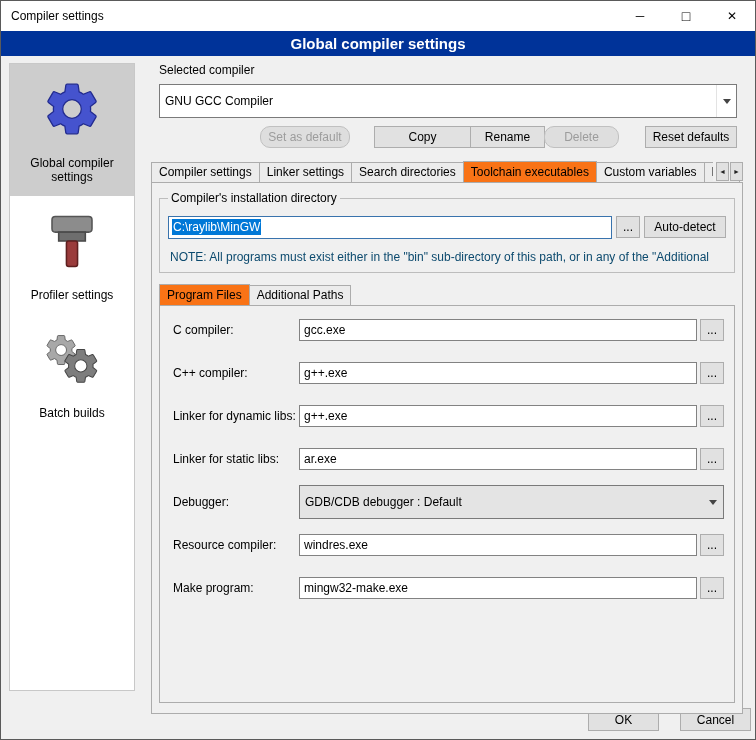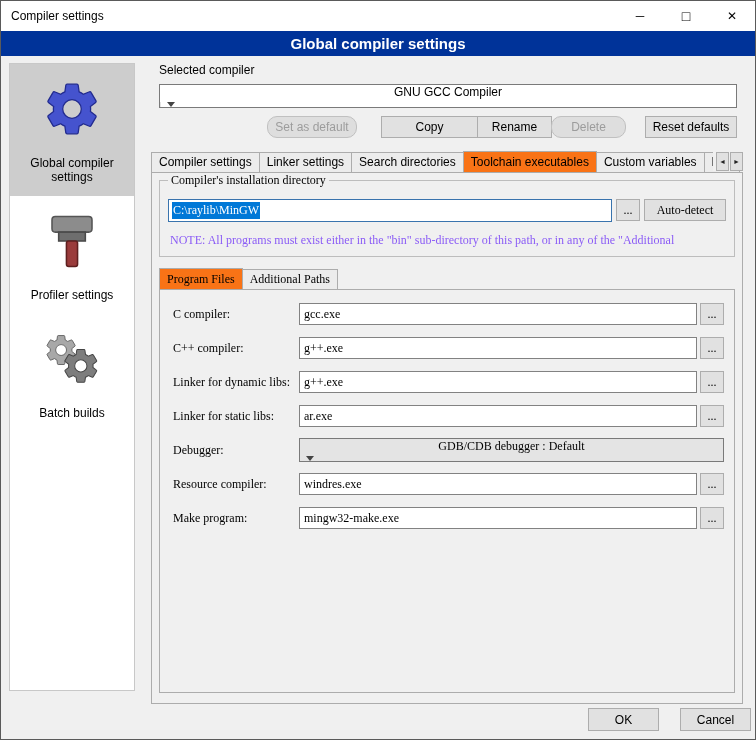--- a/index.html
+++ b/index.html
@@ -42,22 +42,22 @@
     background:#fff; border:1px solid #c8c8c8; overflow:hidden;
   }
   .side-item { text-align:center; padding:10px 3px 12px; }
   .side-item.selected { background:#CDCDCD; }
   .icon-wrap { height:70px; display:flex; align-items:center; justify-content:center; }
   .side-label { margin-top:12px; font-size:12px; line-height:14px; }
   
   .main { position:absolute; left:150px; top:60px; width:592px; }
   .sec-label { margin:2px 0 7px 8px; }
   .combobox {
-    height:24px; border:1px solid #7a7a7a; background:#fff;
-    display:flex; align-items:center; overflow:hidden;flex-direction:column;
+    height:34px; border:1px solid #7a7a7a; background:#fff;
+    display:flex; align-items:center; overflow:hidden;
   }
   .main-combo { margin-left:8px; width:578px; }
   .combo-text { flex:1; padding:0 5px; white-space:nowrap; overflow:hidden; }
   .combo-arrow {
     width:20px; align-self:stretch; display:flex; align-items:center; justify-content:center;
     border-left:1px solid #e3e3e3;
   }
   .chev {
     width:0; height:0;
     border-left:4px solid transparent; border-right:4px solid transparent;
@@ -69,21 +69,21 @@
     font-family:inherit; font-size:12px; color:#000;
     display:flex; align-items:center; justify-content:center;
     padding:0 6px;
   }
   .btn.disabled { color:#9c9c9c; background:#DEDEDE; border-color:#c0c0c0;border-radius:10px; }
   .btn-row { margin:8px 0 0 8px; width:578px; display:flex; justify-content:flex-end; }
   .w-setdef { width:90px; margin-right:24px; }
   .w-copy   { width:97px; }
   .w-rename { width:75px; margin-left:-1px; }
   .w-delete { width:75px; margin-left:-1px; }
-  .w-reset  { width:92px; margin-left:19px; }
+  .w-reset  { width:92px; margin-left:26px; }
   
   .tabstrip {
     position:relative; margin-top:12px; height:22px; width:592px;
     display:flex; align-items:flex-end; z-index:2; overflow:hidden;
   }
   .tab {
     height:20px; line-height:18px; padding:0 7px;
     background:#ECECEC; border:1px solid #ACACAC; border-bottom:none;
     margin-right:-1px; white-space:nowrap; flex-shrink:0;
   }
@@ -93,44 +93,44 @@
   }
   .tab-arrows { position:absolute; right:0; bottom:1px; display:flex; background:#F0F0F0; padding-left:2px; }
   .tab-arrow {
     width:13px; height:19px; background:#E1E1E1; border:1px solid #ADADAD;
     display:flex; align-items:center; justify-content:center;
     font-size:7px; margin-left:1px; color:#222;
   }
   .tab-panel {
     position:relative; z-index:1;
     border:1px solid #ACACAC; background:#F0F0F0;
-    height:532px; padding:0 7px 10px;
-    display:flex; flex-direction:column;font-family:Liberation Serif, serif;
+    height:532px; padding:8px 7px 10px;
+    display:flex; flex-direction:column;
   }
   
   fieldset.groupbox {
     border:1px solid #BDBDBD; margin:0; padding:3px 8px 8px;
   }
   fieldset.groupbox legend { padding:0 3px; font-size:12px; }
   .dir-row { display:flex; align-items:center; gap:4px; height:38px; }
   .dir-input {
     flex:1; height:23px; border:1px solid #3973AD; background:#fff;
     display:flex; align-items:center; padding:0 3px; overflow:hidden; white-space:nowrap;
   }
   .sel-text { background:#0078D7; color:#fff; padding:1px 1px; }
   .small-btn { width:24px; height:22px; flex-shrink:0; }
   .autodetect { width:82px; height:22px; flex-shrink:0; }
-  .note { margin:4px 2px 0; color:#8b5cf6; font-size:12px; white-space:nowrap; overflow:hidden; }
+  .note { margin:4px 2px 0; color:#0c4a6e; font-size:12px; white-space:nowrap; overflow:hidden; }
   
   .subtabstrip { margin-top:10px; width:auto; }
   .sub-panel {
     flex:1; border:1px solid #ACACAC; background:#F0F0F0;
     padding:13px 10px 10px 13px; display:flex; flex-direction:column; overflow:hidden;
   }
-  .frow { display:flex; align-items:center; margin-bottom:12px; height:22px; }
+  .frow { display:flex; align-items:center; margin-bottom:21px; height:22px; }
   .flabel { width:126px; flex-shrink:0; }
   .finput {
     flex:1; height:22px; border:1px solid #828282; background:#fff;
     padding:0 4px; font-family:inherit; font-size:12px; min-width:0;
   }
   .frow .small-btn { margin-left:3px; }
   .field-combo { flex:1; background:#E4E4E4; border:1px solid #7a7a7a;align-items:center; }
   .field-combo .combo-arrow { border-left:none; }
   
   .footer { position:absolute; right:4px; bottom:8px; display:flex; gap:21px; }

